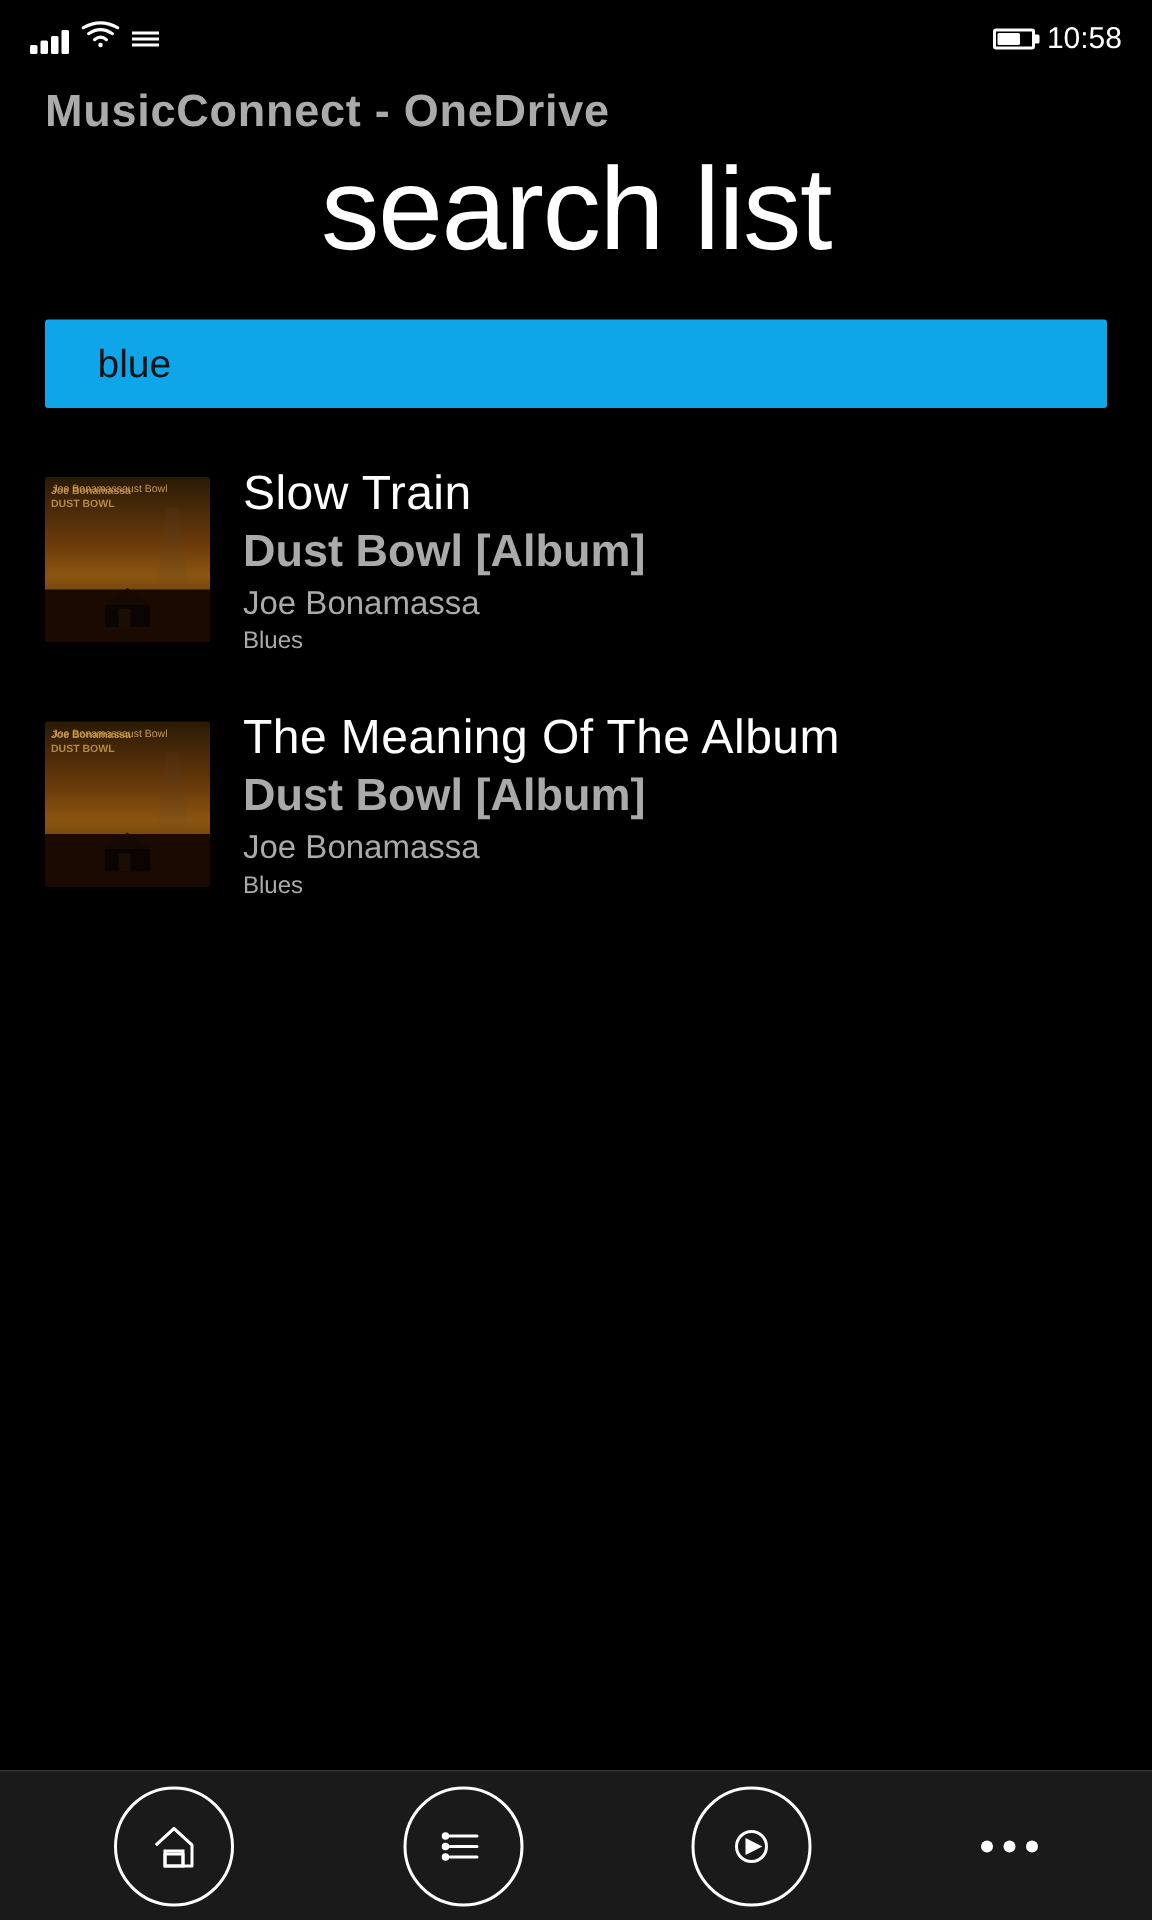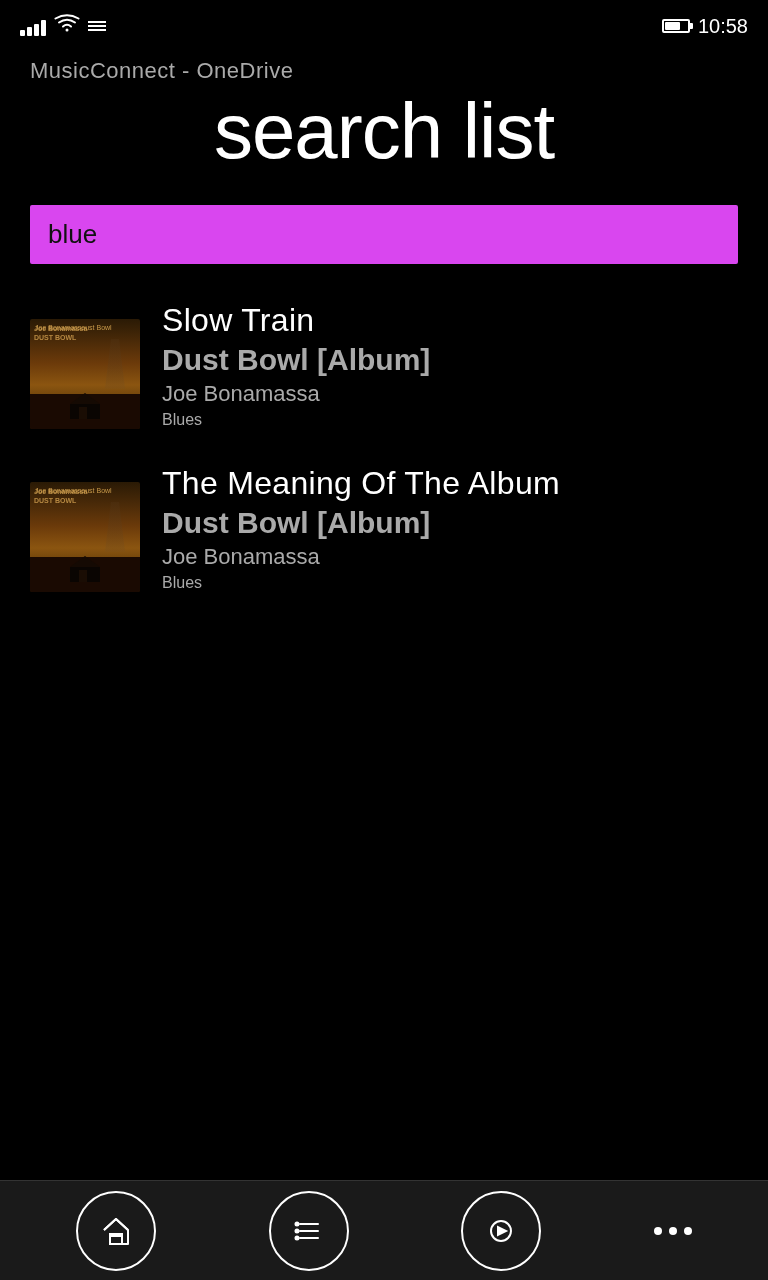--- a/index.html
+++ b/index.html
@@ -109,60 +109,60 @@
       font-weight: 400;
       color: #fff;
     }
 
     
     .app-header {
       padding: 10px 30px 0 30px;
     }
 
     .app-subtitle {
-      font-size: 22px;
+      font-size: 30px;
       color: #aaa;
-      font-weight: 400;
+      font-weight: 700;
       letter-spacing: 0.5px;
     }
 
     .page-title {
       font-size: 78px;
       font-weight: 200;
       color: #fff;
       line-height: 1.1;
       letter-spacing: -1px;
       margin-top: 5px;
       text-align: center;
     }
 
     
     .search-container {
       padding: 30px 30px 0 30px;
     }
 
     .search-input {
       width: 100%;
-      background: #d946ef;
+      background: #0ea5e9;
       border: none;
-      padding: 14px 18px;
+      padding: 14px 35px;
       font-size: 26px;
       color: #111;
       outline: none;
       border-radius: 2px;
     }
 
     
     .results-list {
       padding: 20px 0 0 0;
     }
 
     .list-item {
       display: flex;
-      align-items: flex-end;
+      align-items: center;
       padding: 18px 30px;
       gap: 22px;
       cursor: pointer;
     }
 
     .album-art {
       width: 110px;
       height: 110px;
       flex-shrink: 0;
       border-radius: 2px;

